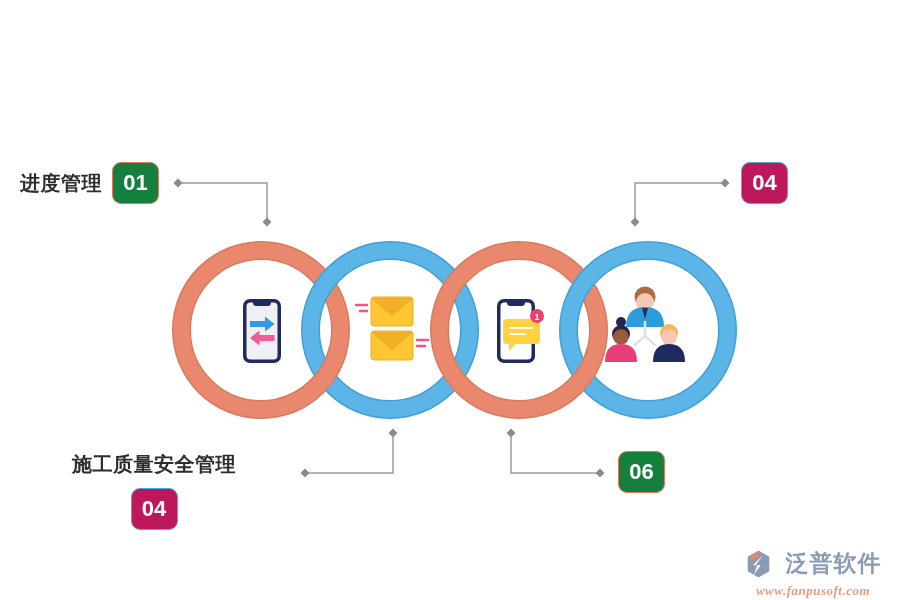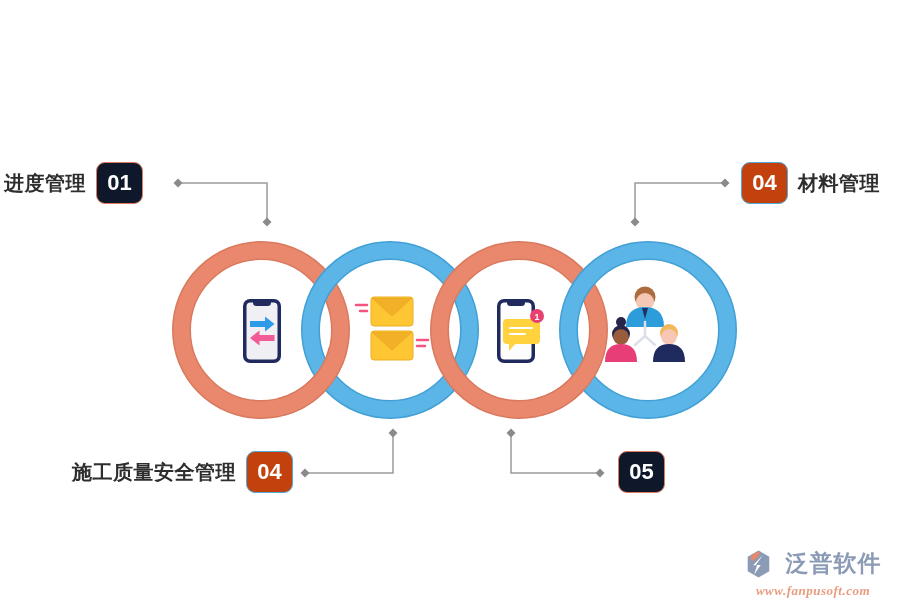--- a/index.html
+++ b/index.html
@@ -7,25 +7,25 @@
     position:relative;width:900px;height:600px;background:#ffffff;overflow:hidden;
     font-family:"Liberation Sans", sans-serif;
   }
   .diagram-svg{position:absolute;left:0;top:0;}
   .label{position:absolute;display:flex;align-items:center;gap:10px;}
   .label-text{font-size:20px;font-weight:bold;color:#2d2d2d;white-space:nowrap;letter-spacing:0.5px;}
   .badge{
     width:47px;height:42px;border-radius:9px;display:flex;align-items:center;justify-content:center;
     color:#ffffff;font-size:22px;font-weight:bold;box-sizing:border-box;
   }
-  .badge-salmon{background:#0f172a;border:1px solid #de7a5e;}
-  .badge-blue{background:#c2410c;border:1px solid #4fa9dc;}
-  #label-01{left:4px;top:162px;}
+  .badge-salmon{background:#15803d;border:1px solid #de7a5e;}
+  .badge-blue{background:#be185d;border:1px solid #4fa9dc;}
+  #label-01{left:20px;top:162px;}
   #label-04{left:741px;top:162px;}
-  #label-03{left:72px;top:451px;}
+  #label-03{left:72px;top:451px;flex-direction:column;}
   #label-02{left:618px;top:451px;}
   .logo{position:absolute;left:728px;top:548px;width:170px;text-align:center;}
   .logo-row{display:flex;align-items:center;justify-content:center;gap:14px;}
   .logo-name{font-size:23px;font-weight:bold;color:#8C9BB5;letter-spacing:1px;}
   .logo-url{font-family:"Liberation Serif", serif;font-size:13px;font-weight:bold;color:#E89B7E;letter-spacing:0.5px;margin-top:4px;font-style:italic;}
 </style>
 </head>
 <body>
 
 <div class="stage">
@@ -146,30 +146,29 @@
     </g>
   </svg>
 
   <div class="label" id="label-01">
     <span class="label-text">进度管理</span>
     <span class="badge badge-salmon">01</span>
   </div>
 
   <div class="label" id="label-04">
     <span class="badge badge-blue">04</span>
-    <span class="label-text">材料管理</span>
   </div>
 
   <div class="label" id="label-03">
     <span class="label-text">施工质量安全管理</span>
     <span class="badge badge-blue">04</span>
   </div>
 
   <div class="label" id="label-02">
-    <span class="badge badge-salmon">05</span>
+    <span class="badge badge-salmon">06</span>
   </div>
 
   <div class="logo">
     <div class="logo-row">
       <svg width="27" height="30" viewBox="0 0 30 32">
         <path d="M 15 1 L 27 8 V 24 L 15 31 L 3 24 V 8 Z" fill="#8C9BB5"></path>
         <path d="M 6 10 A 12 12 0 0 1 17 2.5 L 14 9 A 6.5 6.5 0 0 0 9 13 Z" fill="#E8886A"></path>
         <path d="M 20 6 L 12 17 L 17.5 17 L 10 28 L 13.5 17.5 L 9 17.5 Z" fill="#FFFFFF"></path>
       </svg>
       <span class="logo-name">泛普软件</span>

